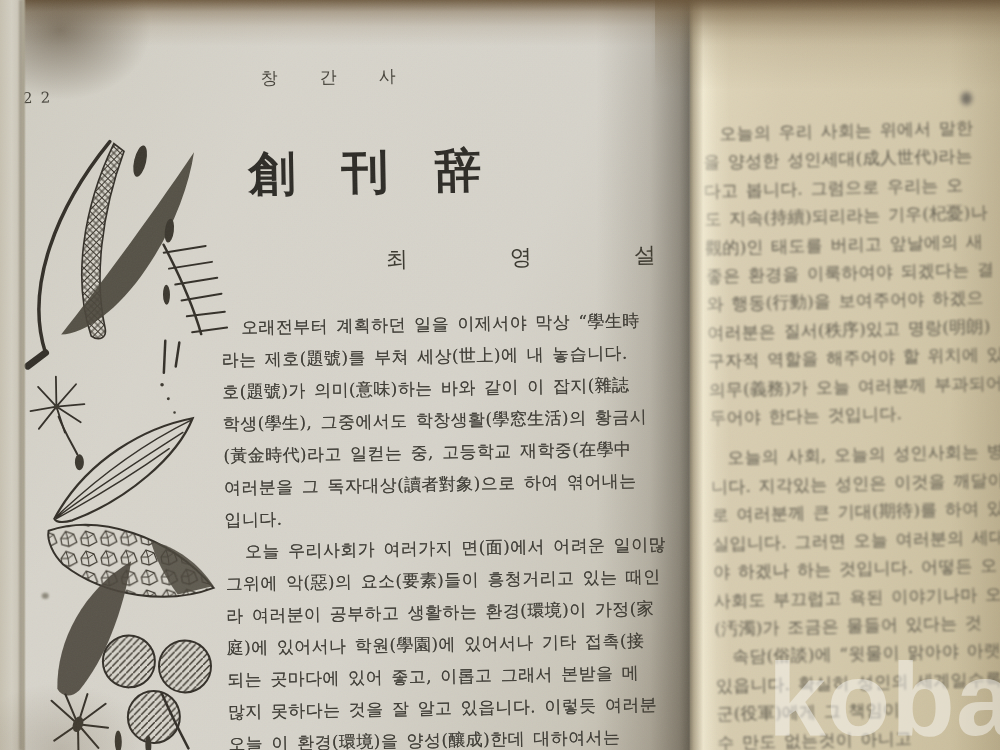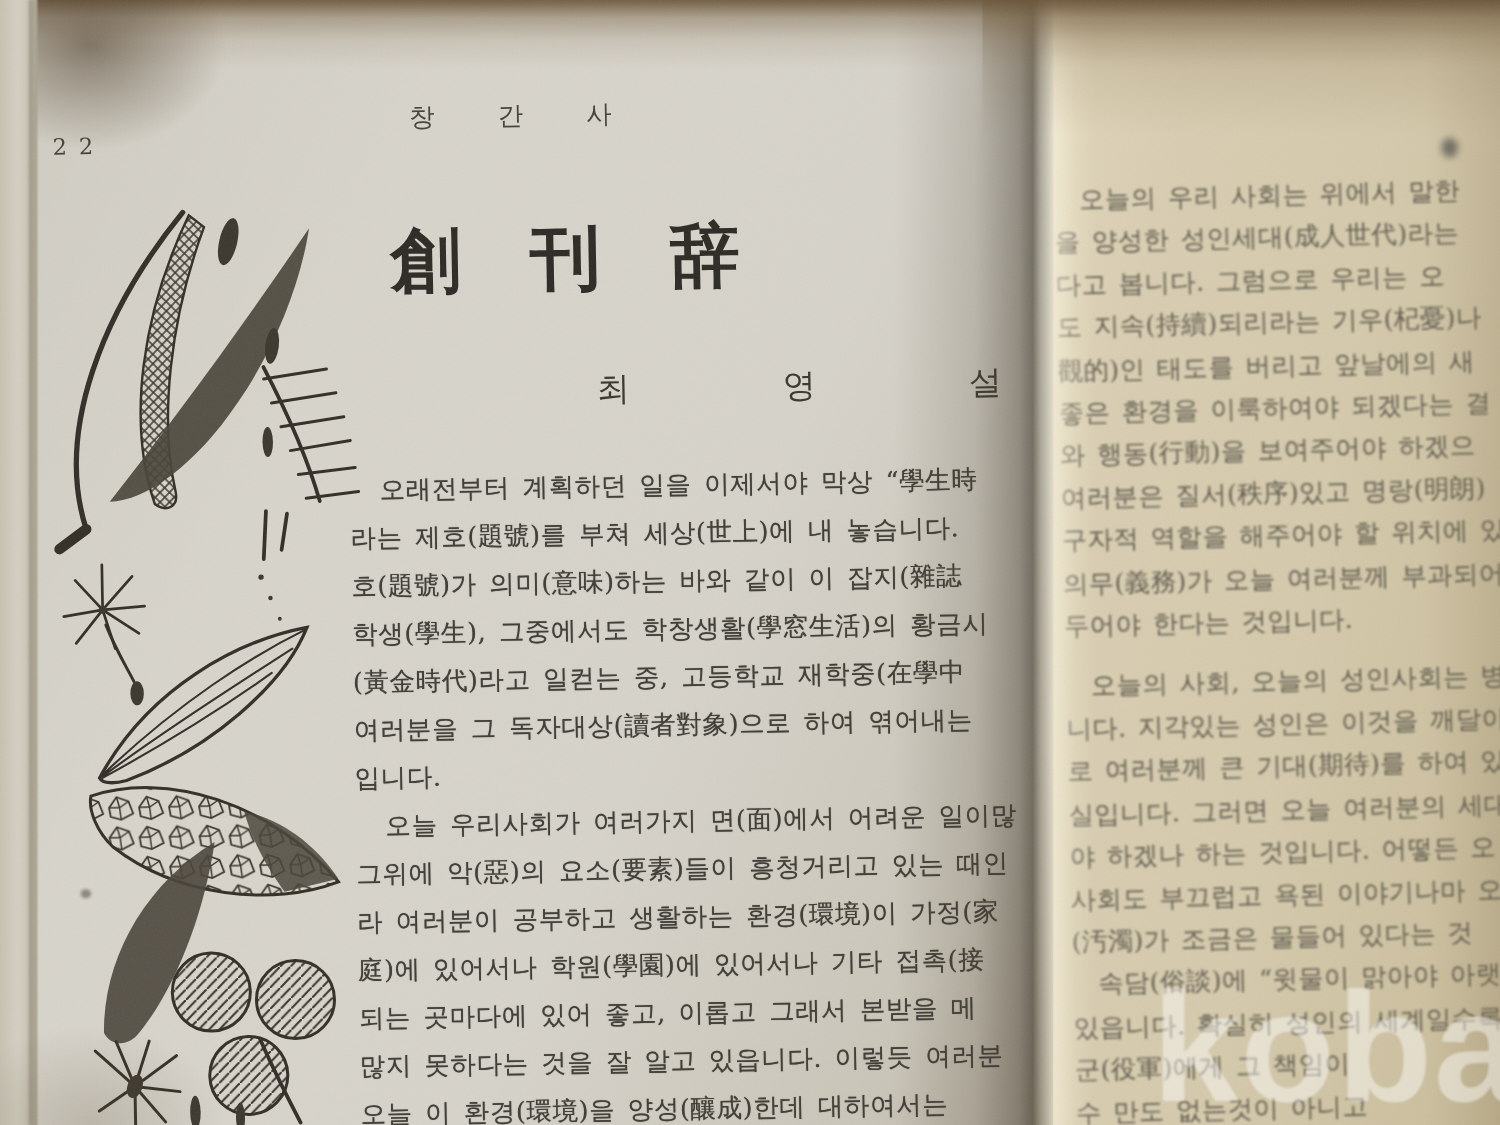--- a/index.html
+++ b/index.html
@@ -1,20 +1,20 @@
 <!DOCTYPE html>
 <html><head>
 <meta charset="utf-8">
 <style>
   html,body{margin:0;padding:0;}
   body{width:1000px;height:750px;overflow:hidden;position:relative;
        background:#d5d2c9;font-family:"DejaVu Serif","Liberation Serif",serif;}
   .abs{position:absolute;}
   
-  .page-left{left:12px;top:0;width:690px;height:750px;overflow:hidden;
+  .page-left{left:0;top:0;width:690px;height:750px;overflow:hidden;
     background:linear-gradient(115deg,#cfccc1 0%,#d7d4cb 30%,#d6d3ca 62%,#c9c5b8 88%,#b4ad9d 100%);}
   .page-right{left:655px;top:0;width:345px;height:750px;overflow:hidden;
     background:linear-gradient(100deg,#efe7cd 0%,#e0d6ba 10%,#d8cdb1 30%,#d4c9ab 60%,#cbbf9e 90%,#c4b794 100%);}
   
   .vig-top{left:0;top:0;width:1000px;height:46px;
     background:linear-gradient(180deg,rgba(104,83,56,.9) 0%,rgba(120,98,68,.45) 26%,rgba(130,108,78,.16) 58%,rgba(130,108,78,0) 100%);}
   .vig-topleft{left:-70px;top:-70px;width:260px;height:200px;border-radius:50%;
     background:radial-gradient(closest-side,rgba(70,55,35,.55),rgba(70,55,35,0) 70%);}
   .edge-left{left:0;top:0;width:26px;height:750px;
     background:linear-gradient(90deg,#c7c1b1 0%,#d3cfc2 45%,#cbc6b8 70%,#aaa390 92%,rgba(170,163,144,0) 100%);}

